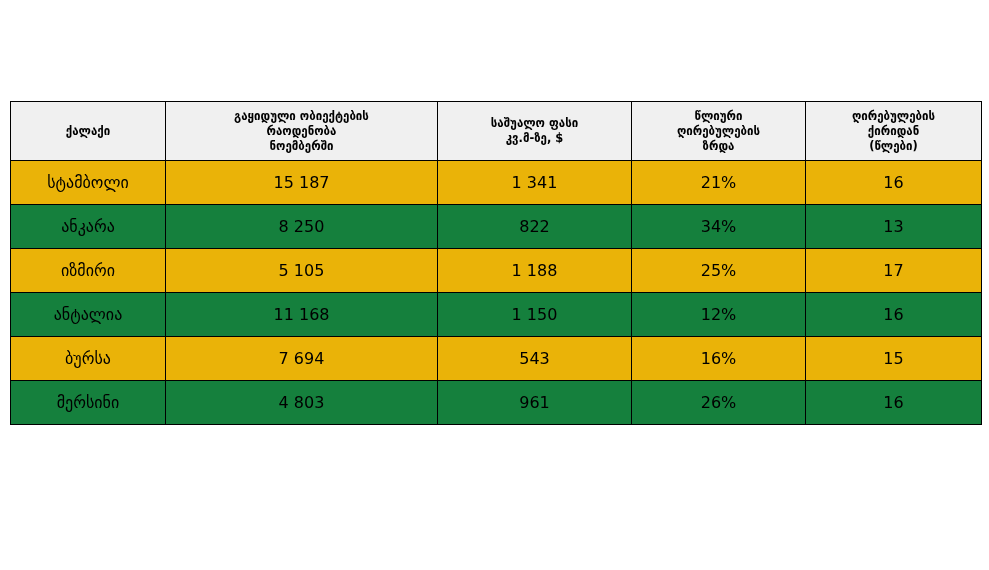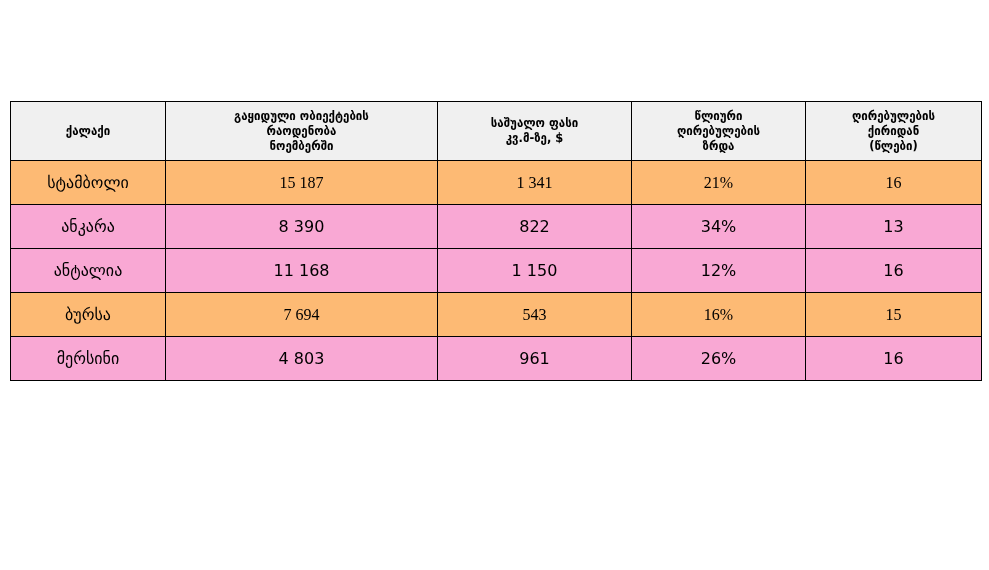--- a/index.html
+++ b/index.html
@@ -36,22 +36,22 @@
       height: 58px;
       font-size: 11.5px;
       font-weight: bold;
       line-height: 15px;
     }
     th .hline { display: block; }
     td {
       height: 43px;
       font-size: 16px;
     }
-    tr.row-even td { background: #fdba74; font-family: Liberation Serif, serif; }
-    tr.row-odd td { background: #f9a8d4; margin-top: 48px; }
+    tr.row-even td { background: #eab308; }
+    tr.row-odd td { background: #15803d; margin-top: 48px; }
     col.c0 { width: 155px; }
     col.c1 { width: 272px; }
     col.c2 { width: 194px; }
     col.c3 { width: 174px; }
     col.c4 { width: 176px; }
   </style>
 </head>
 <body>
 
 <div class="table-wrap">
@@ -92,24 +92,31 @@
     <tbody>
       <tr class="row-even">
         <td>სტამბოლი</td>
         <td>15 187</td>
         <td>1 341</td>
         <td>21%</td>
         <td>16</td>
       </tr>
       <tr class="row-odd">
         <td>ანკარა</td>
-        <td>8 390</td>
+        <td>8 250</td>
         <td>822</td>
         <td>34%</td>
         <td>13</td>
+      </tr>
+      <tr class="row-even">
+        <td>იზმირი</td>
+        <td>5 105</td>
+        <td>1 188</td>
+        <td>25%</td>
+        <td>17</td>
       </tr>
       <tr class="row-odd">
         <td>ანტალია</td>
         <td>11 168</td>
         <td>1 150</td>
         <td>12%</td>
         <td>16</td>
       </tr>
       <tr class="row-even">
         <td>ბურსა</td>

